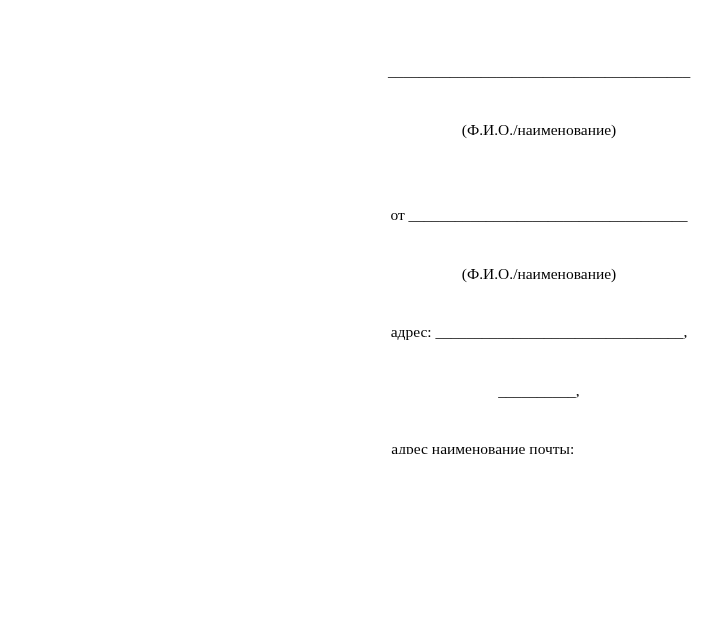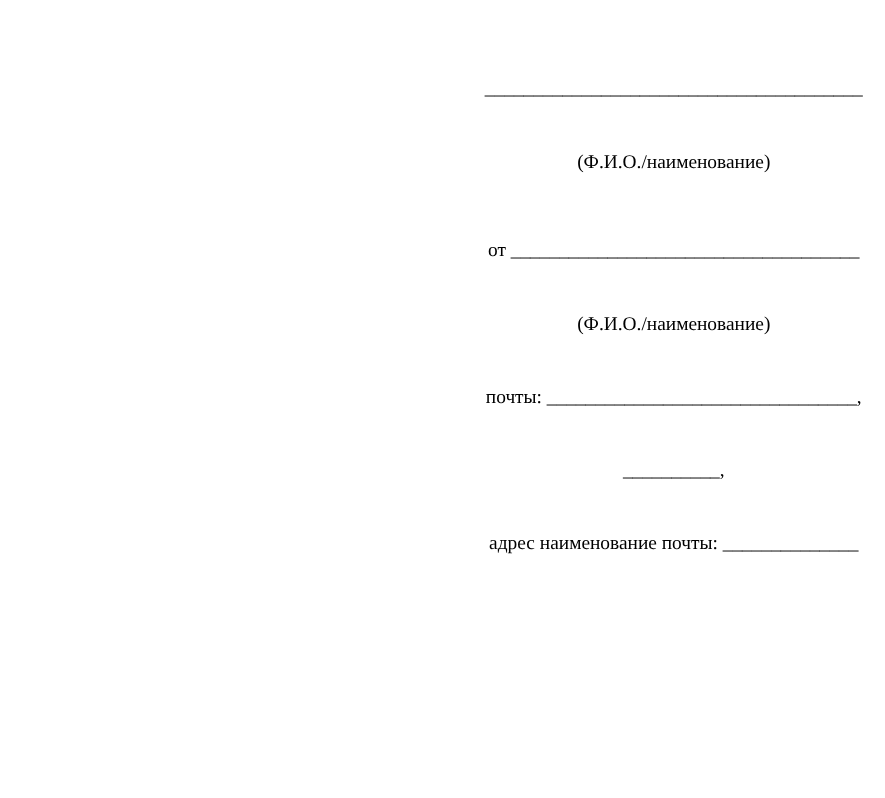--- a/index.html
+++ b/index.html
@@ -24,30 +24,30 @@
   }
   
   .addressee {
     width: 310px;
     margin: 0 6px 0 auto;
     text-align: center;
     line-height: 19.5px;
     white-space: pre-wrap;
   }
   .addressee .line { min-height: 19.5px; }
-  .addressee .from-line { margin-top: 13px; }
+  .addressee .from-line { margin-top: 27px; }
 </style>
 </head>
 <body>
 
 <div class="page">
 
   <div class="addressee">
     <div class="line">_______________________________________</div>
     <div class="line">(Ф.И.О./наименование)</div>
     <div class="line from-line">от ____________________________________</div>
     <div class="line">(Ф.И.О./наименование)</div>
-    <div class="line">почты: ________________________________,</div>
+    <div class="line">адрес: ________________________________,</div>
     <div class="line">__________,</div>
     <div class="line">адрес наименование почты: ______________</div>
   </div>
 
 </div>
 
 </body></html>

